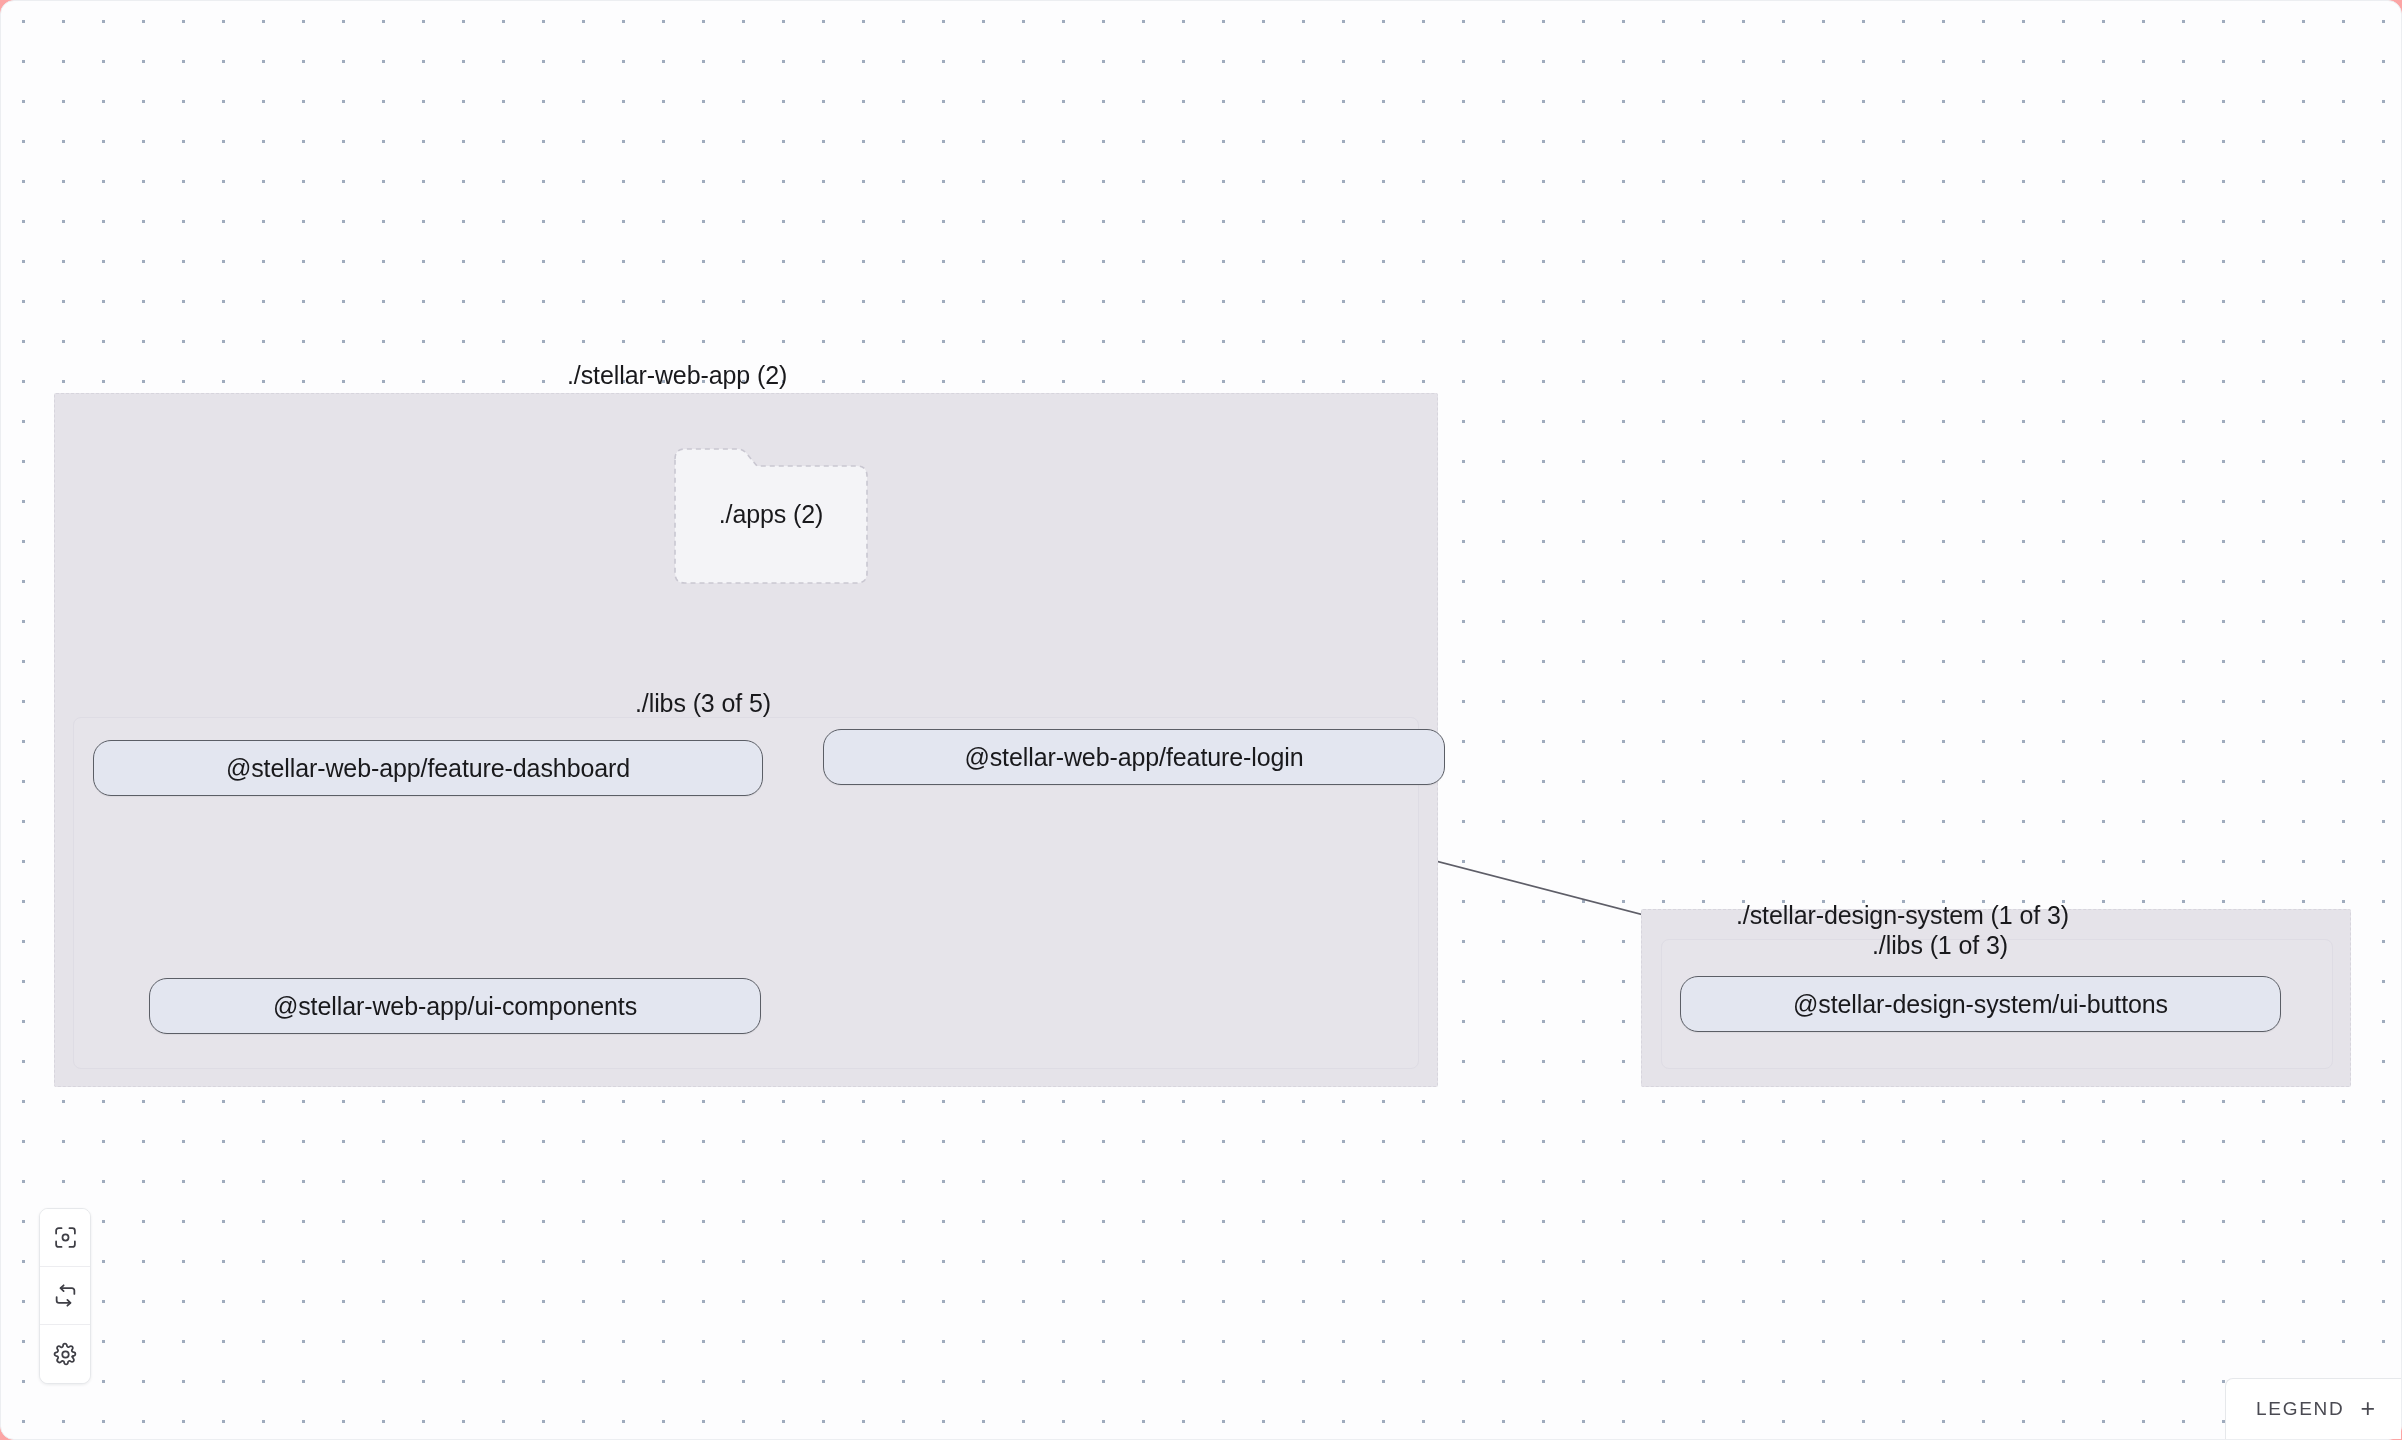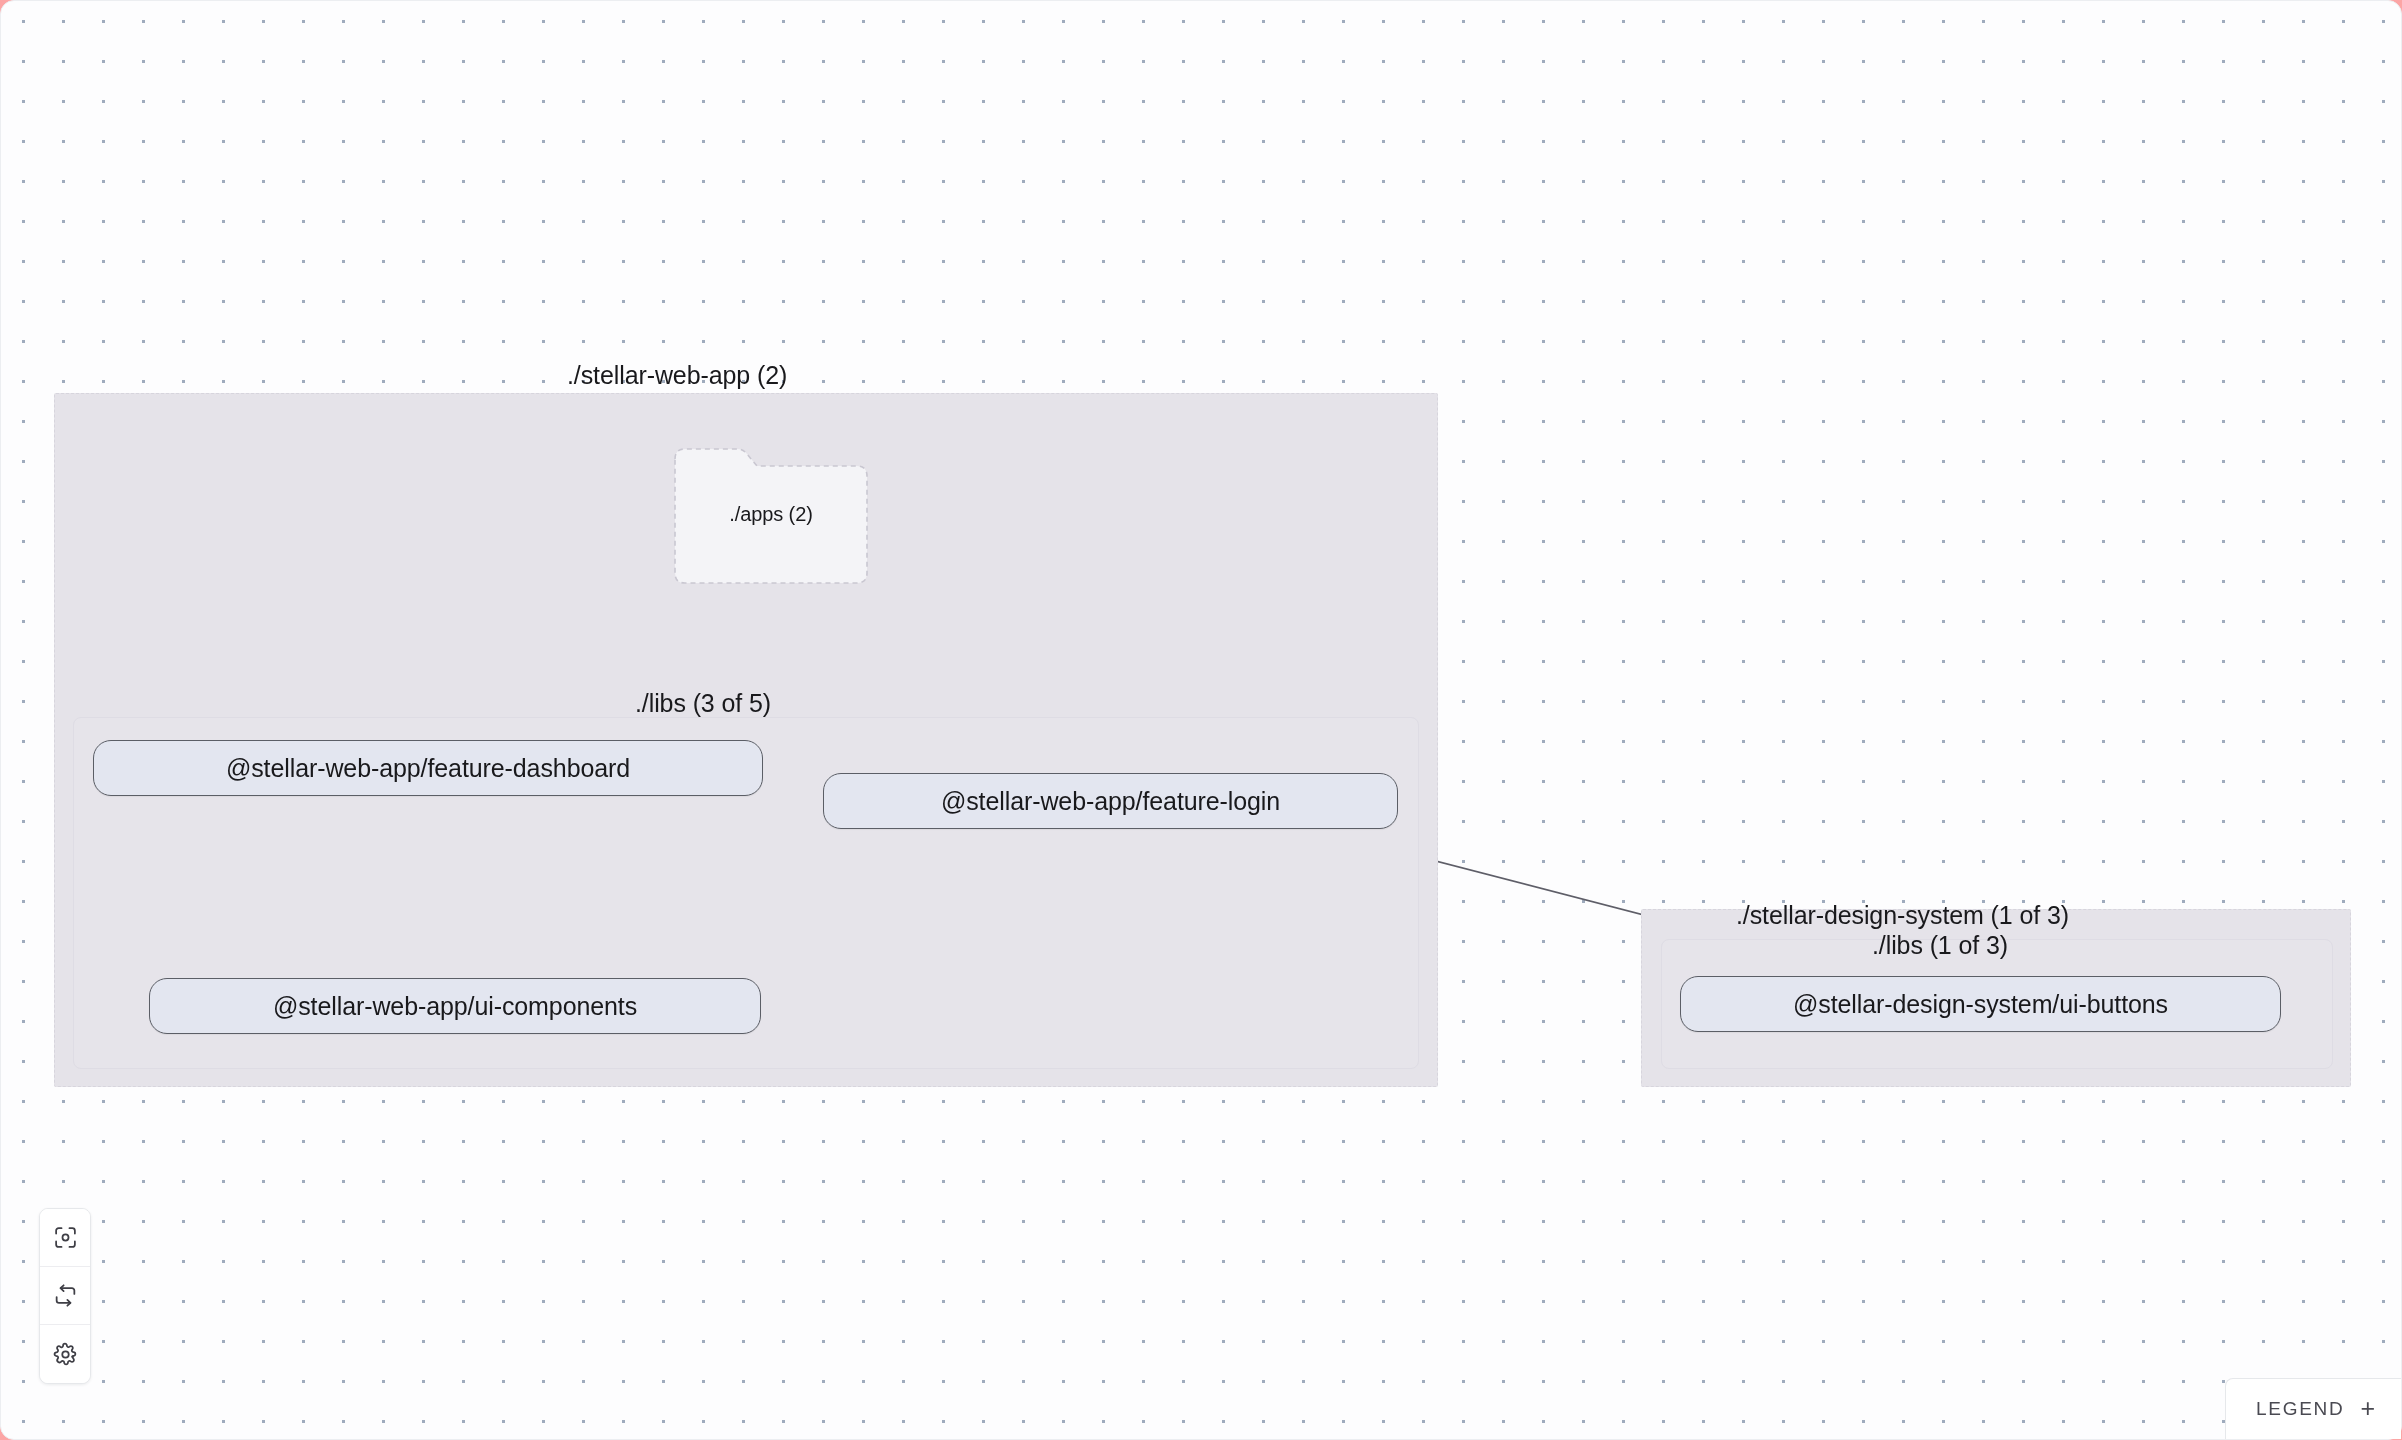--- a/index.html
+++ b/index.html
@@ -85,21 +85,21 @@
     width: 100%;
     height: 100%;
   }
   .folder-node .folder-label {
     position: absolute;
     left: 0;
     right: 0;
     top: 52%;
     transform: translateY(-50%);
     text-align: center;
-    font-size: 20px;
+    font-size: 25px;
     color: #19191c;
     white-space: nowrap;
     letter-spacing: -0.1px;
   }
 
   
   .project-node {
     position: absolute;
     display: flex;
     align-items: center;
@@ -216,21 +216,21 @@
     <div class="group-outer" style="left:1640px; top:908px; width:710px; height:178px;"></div>
     <div class="group-label-outer" style="left:1735px; top:876px;margin-top:26px;">./stellar-design-system (1 of 3)</div>
 
     <div class="group-inner" style="left:1660px; top:938px; width:672px; height:130px;"></div>
     <div class="group-label-inner" style="left:1871px; top:932px;">./libs (1 of 3)</div>
 
     <div class="project-node" style="left:92px; top:739px; width:670px;">
       <span class="node-label">@stellar-web-app/feature-dashboard</span>
     </div>
 
-    <div class="project-node" style="left:822px; top:772px; width:575px;">
+    <div class="project-node" style="left:822px; top:728px; width:622px;">
       <span class="node-label">@stellar-web-app/feature-login</span>
     </div>
 
     <div class="project-node" style="left:148px; top:977px; width:612px;">
       <span class="node-label">@stellar-web-app/ui-components</span>
     </div>
 
     <div class="project-node" style="left:1679px; top:975px; width:601px;">
       <span class="node-label">@stellar-design-system/ui-buttons</span>
     </div>

